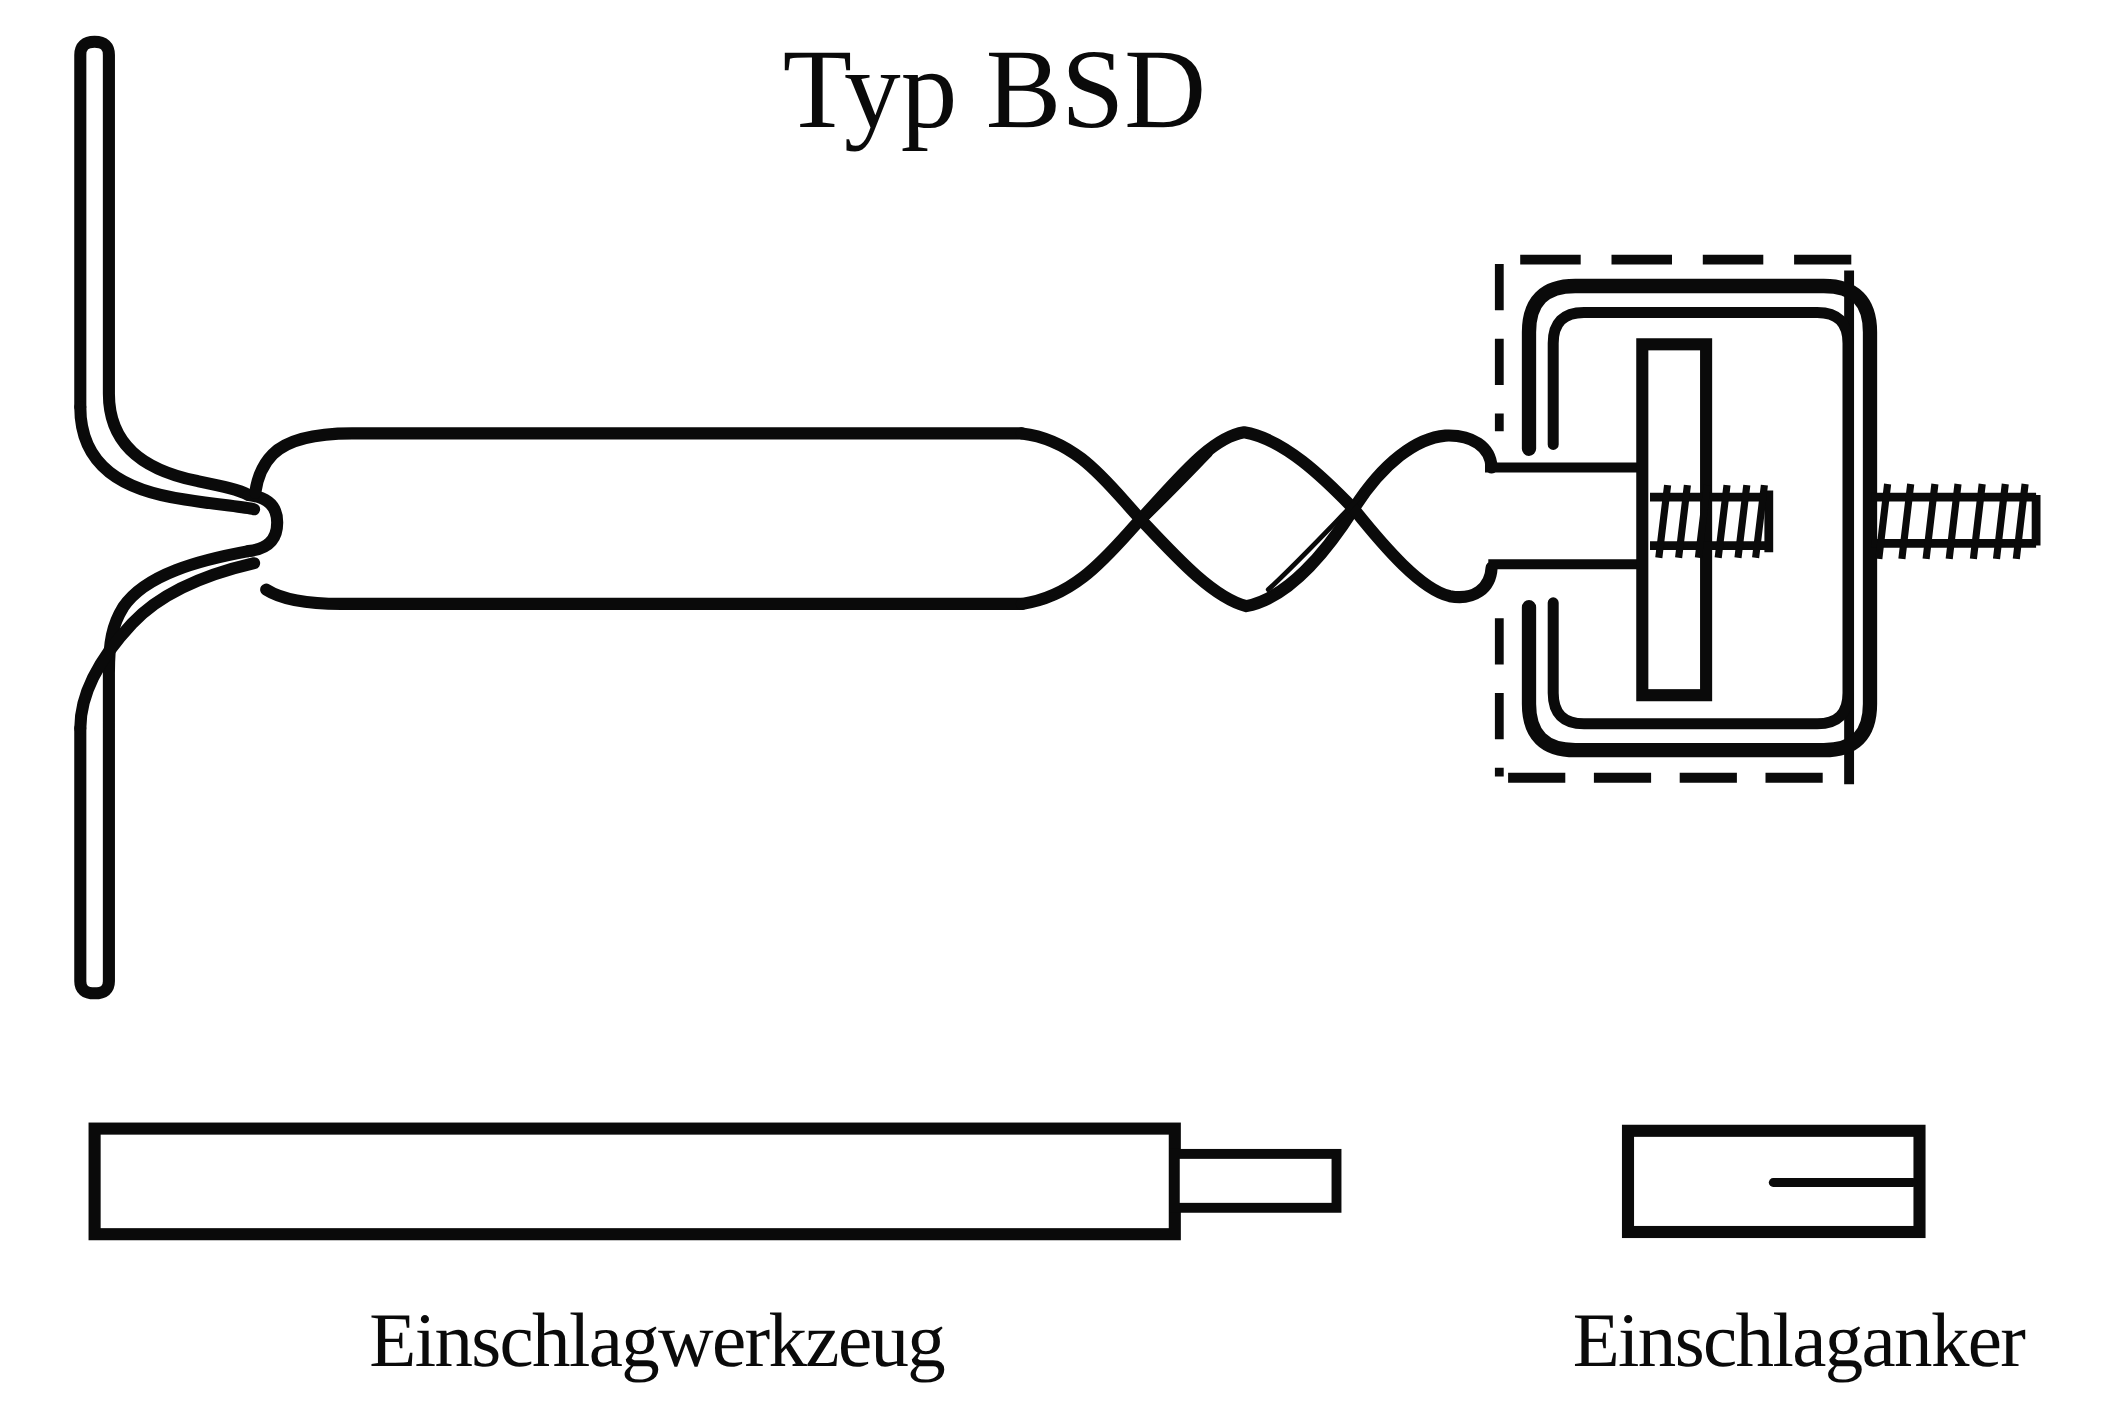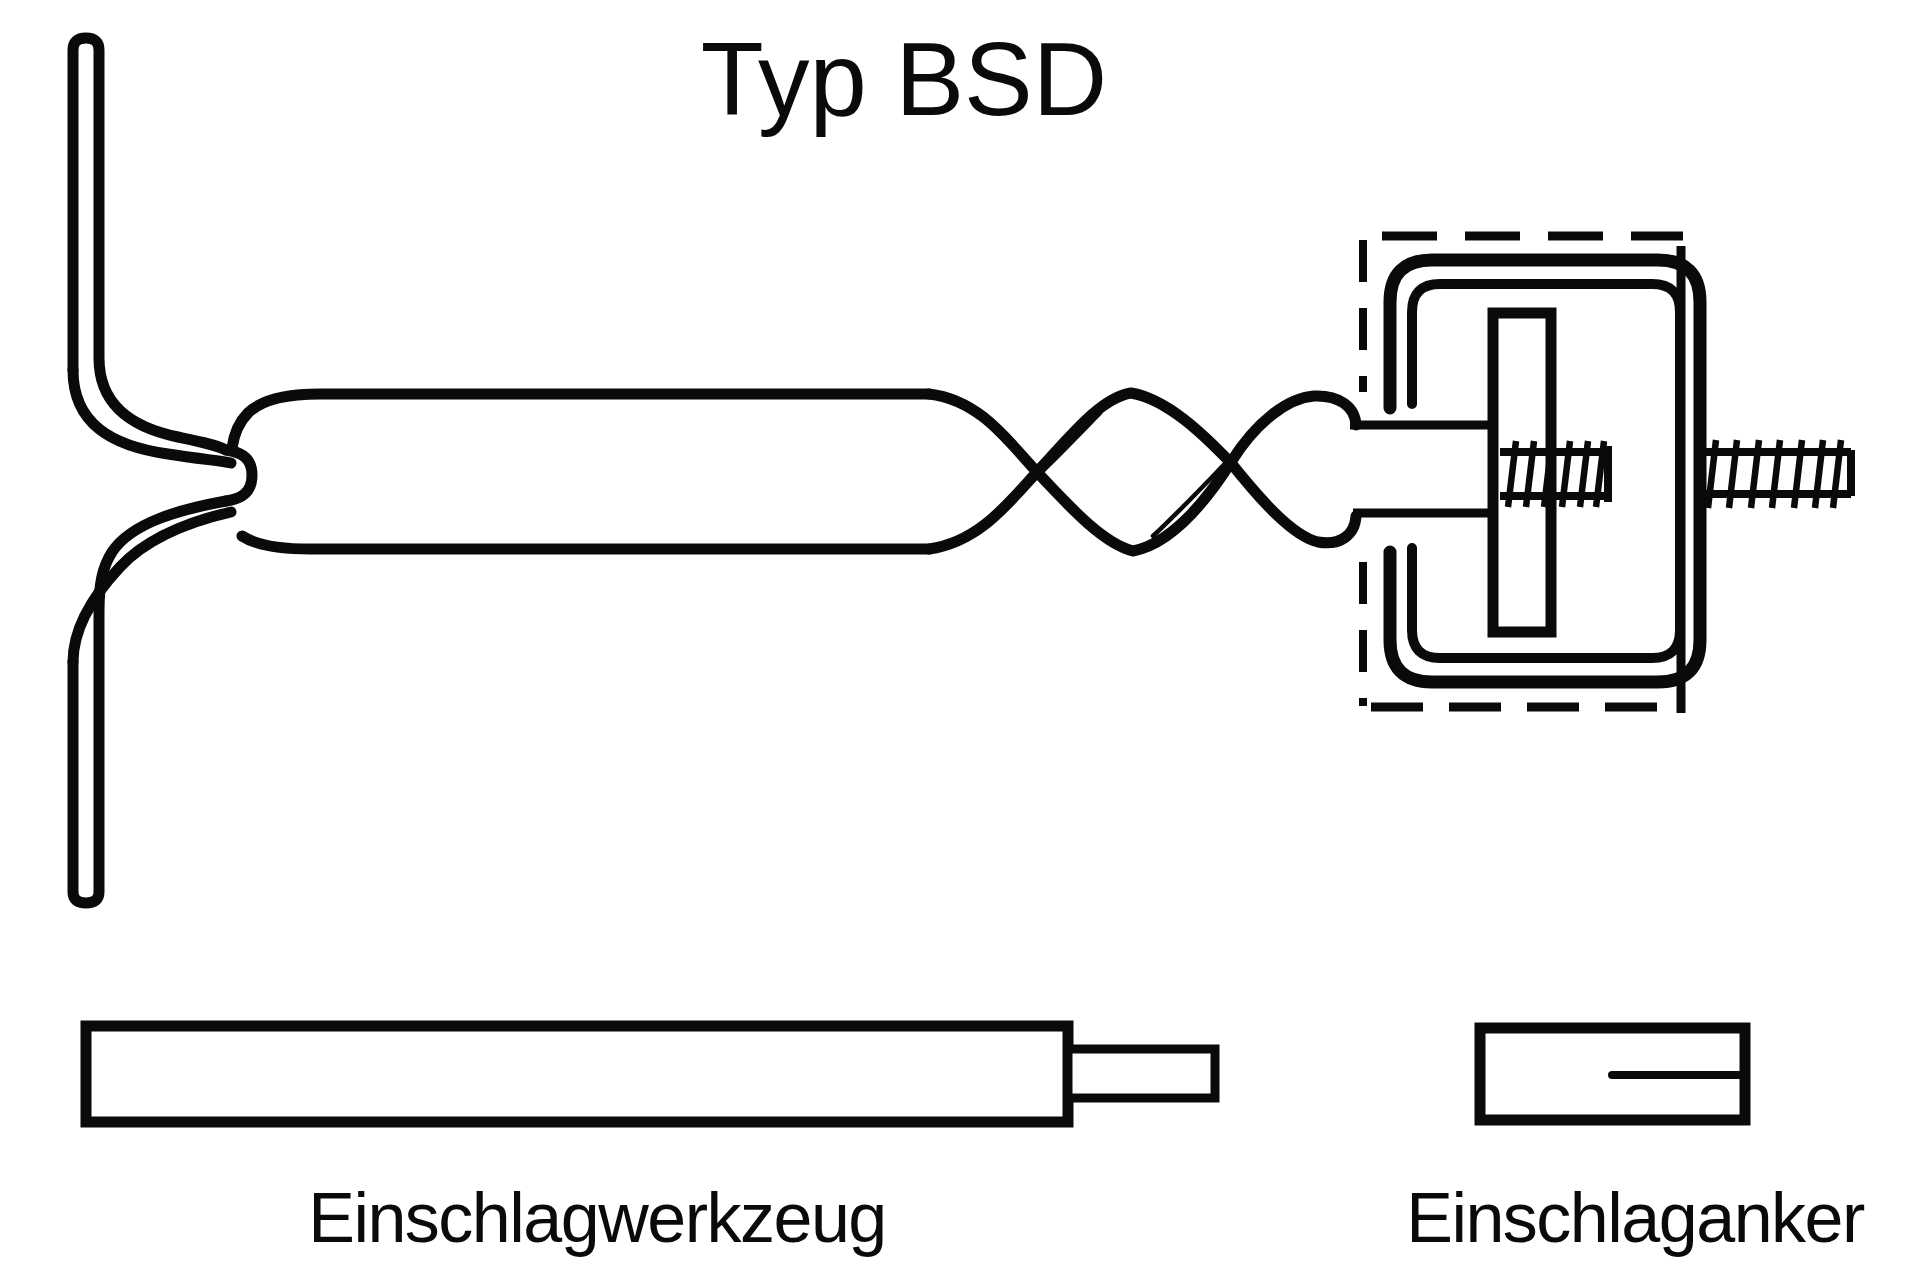--- a/index.html
+++ b/index.html
@@ -1,21 +1,21 @@
 <!DOCTYPE html>
 <html><head>
 <meta charset="utf-8">
 <style>
   html, body { margin: 0; padding: 0; background: #ffffff; }
   .stage {
     position: relative;
     width: 1920px; height: 1278px;
     background: #ffffff;
     overflow: hidden;
-    font-family: Liberation Sans, sans-serif;
+    font-family: Liberation Serif, serif;
   }
   svg { display: block; }
   .ln   { stroke: #0a0a0a; fill: none; stroke-linecap: round; stroke-linejoin: round; }
   .lnb  { stroke: #0a0a0a; fill: none; stroke-linecap: butt; }
   .fillw { fill: #ffffff; }
   text.title {
     font-size: 103px; font-weight: 300; fill: #0a0a0a;
     letter-spacing: 0px;
   }
   text.caption {

